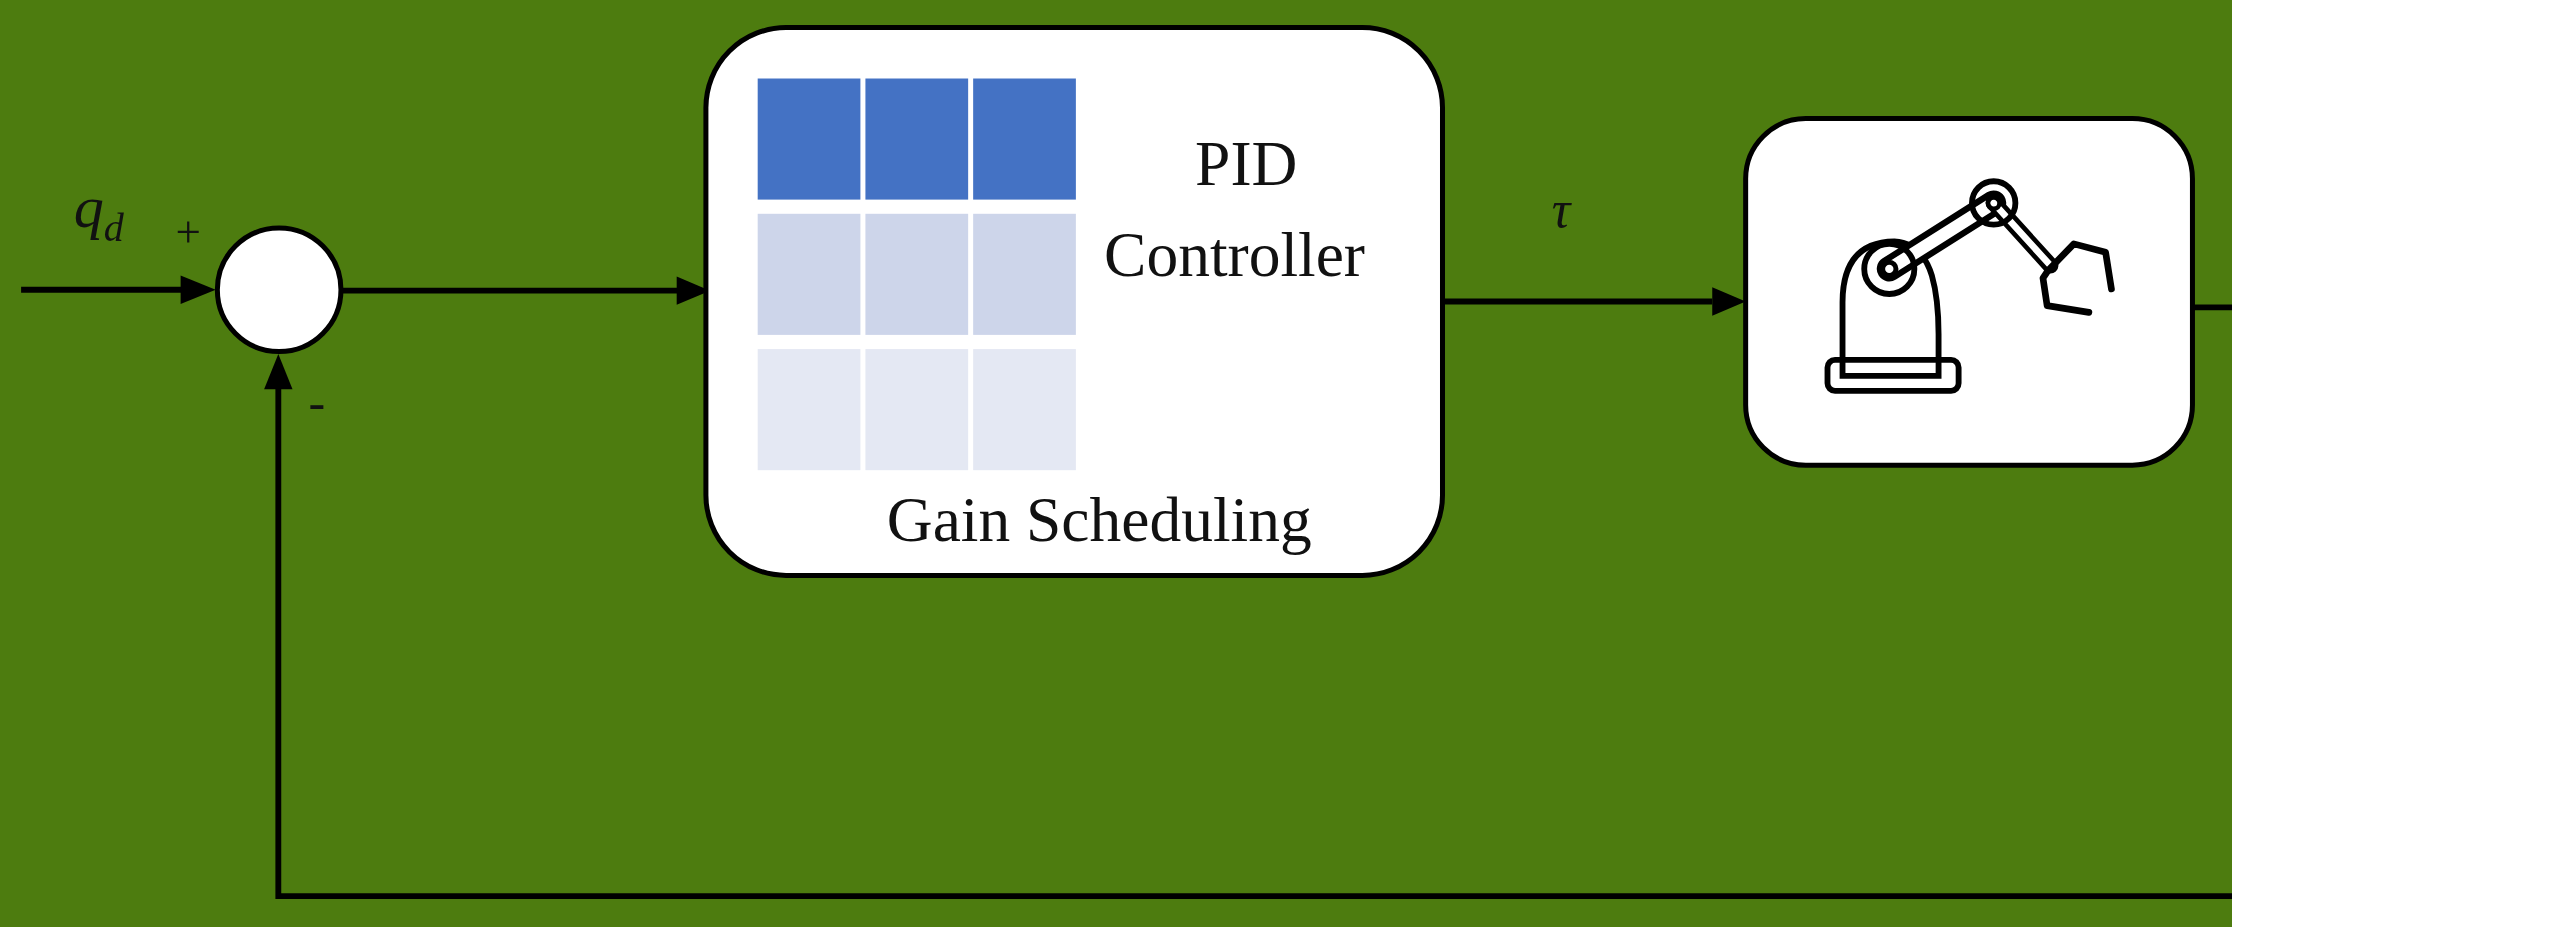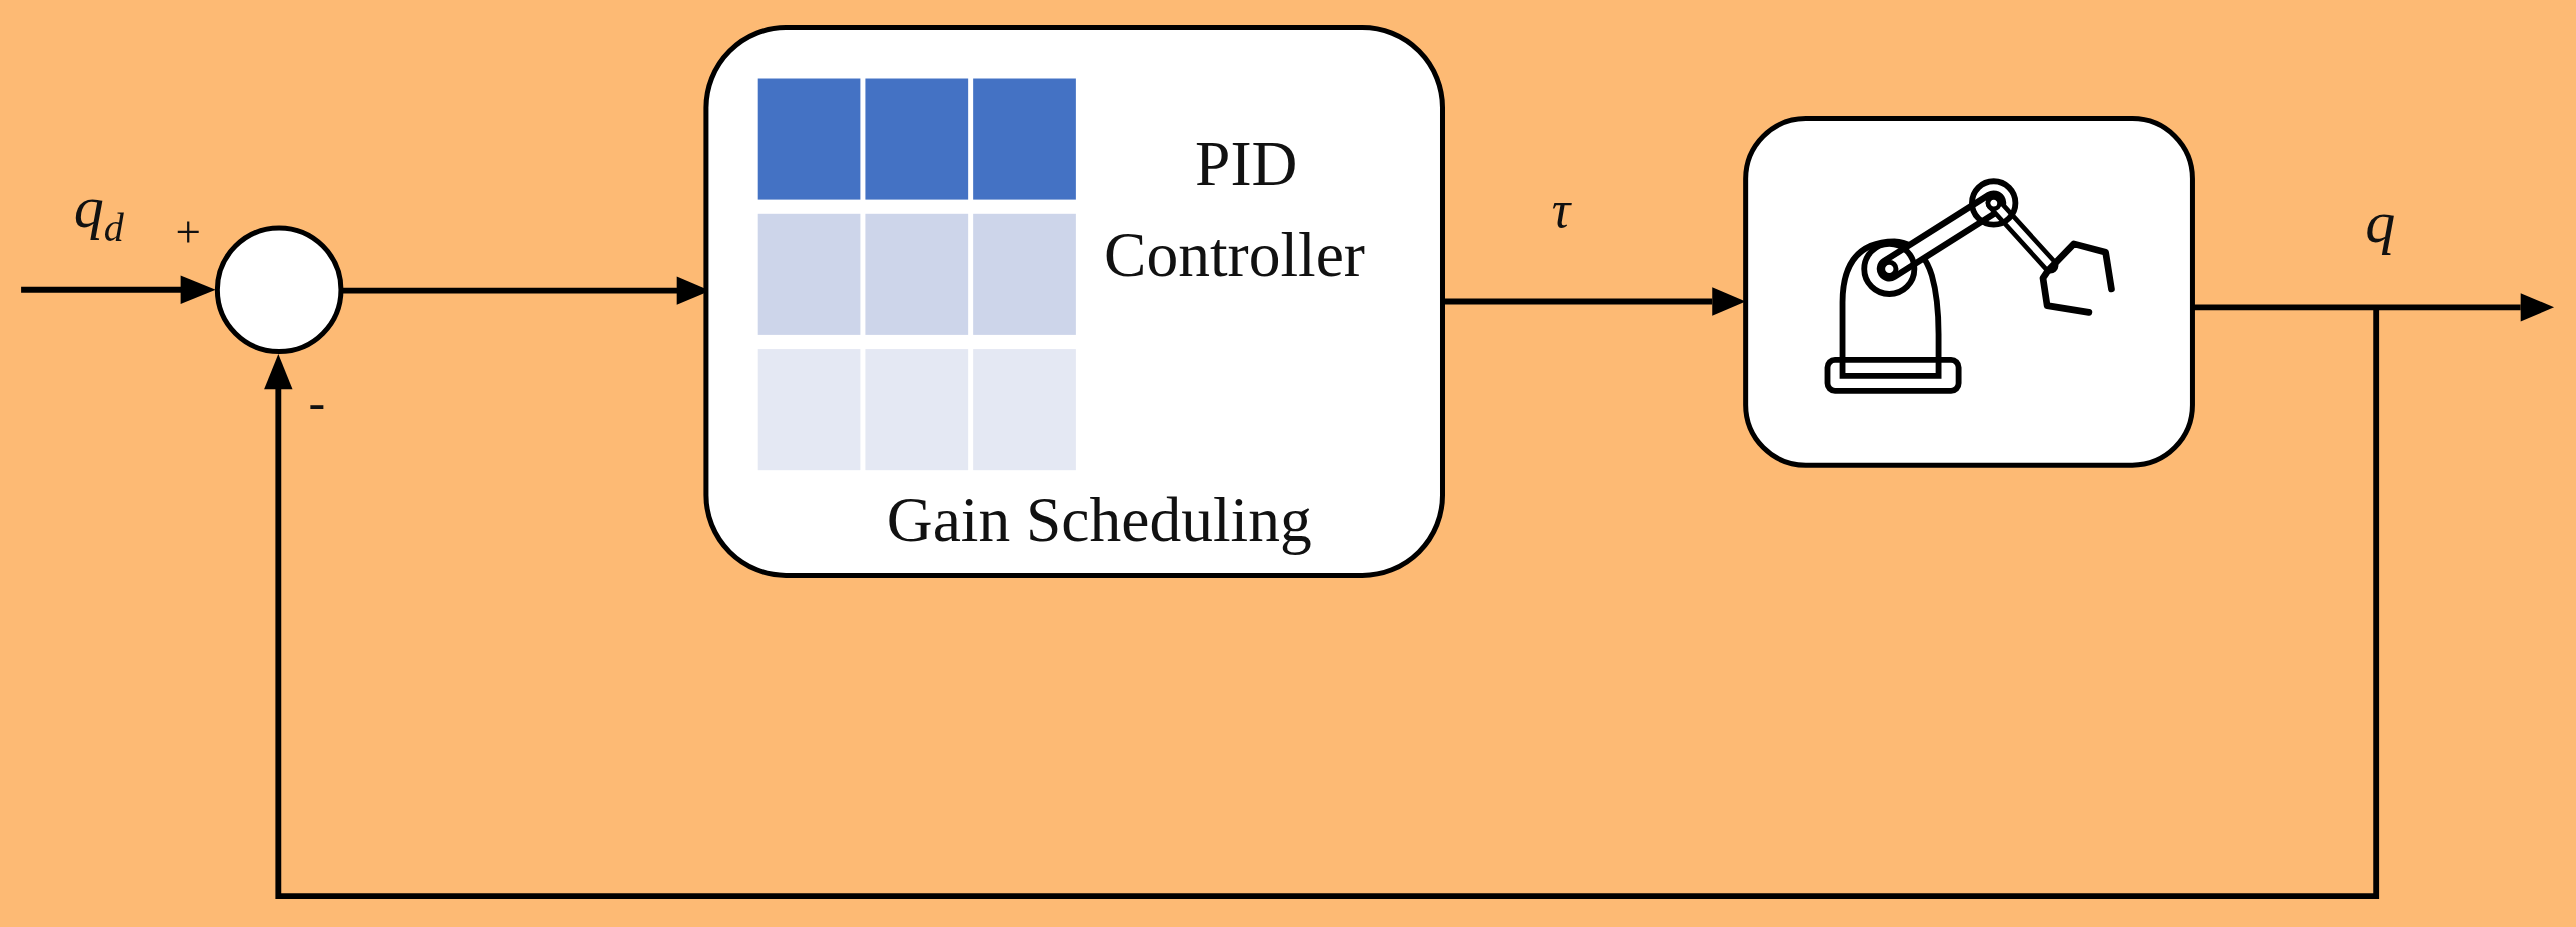--- a/index.html
+++ b/index.html
@@ -1,16 +1,16 @@
 <!DOCTYPE html>
 <html style="font-size:13.4px"><head>
 <meta charset="utf-8">
 <style>
   html,body{margin:0;padding:0;background:#ffffff;}
-  #canvas{width:2576px;height:927px;position:relative;background:#fdba74;overflow:hidden;}
+  #canvas{width:2232px;height:927px;position:relative;background:#4d7c0f;overflow:hidden;}
   svg{display:block;}
   .ln{stroke:#000000;stroke-width:7;fill:none;}
   .blk{fill:#ffffff;stroke:#000000;stroke-width:6;}
   .ah{fill:#000000;stroke:none;}
   .serif{font-family:"Liberation Serif","DejaVu Serif",serif;fill:#111111;}
   .ital{font-style:italic;}
   .mid{text-anchor:middle;}
   .robot{stroke:#000000;fill:none;}
 </style>
 </head>

